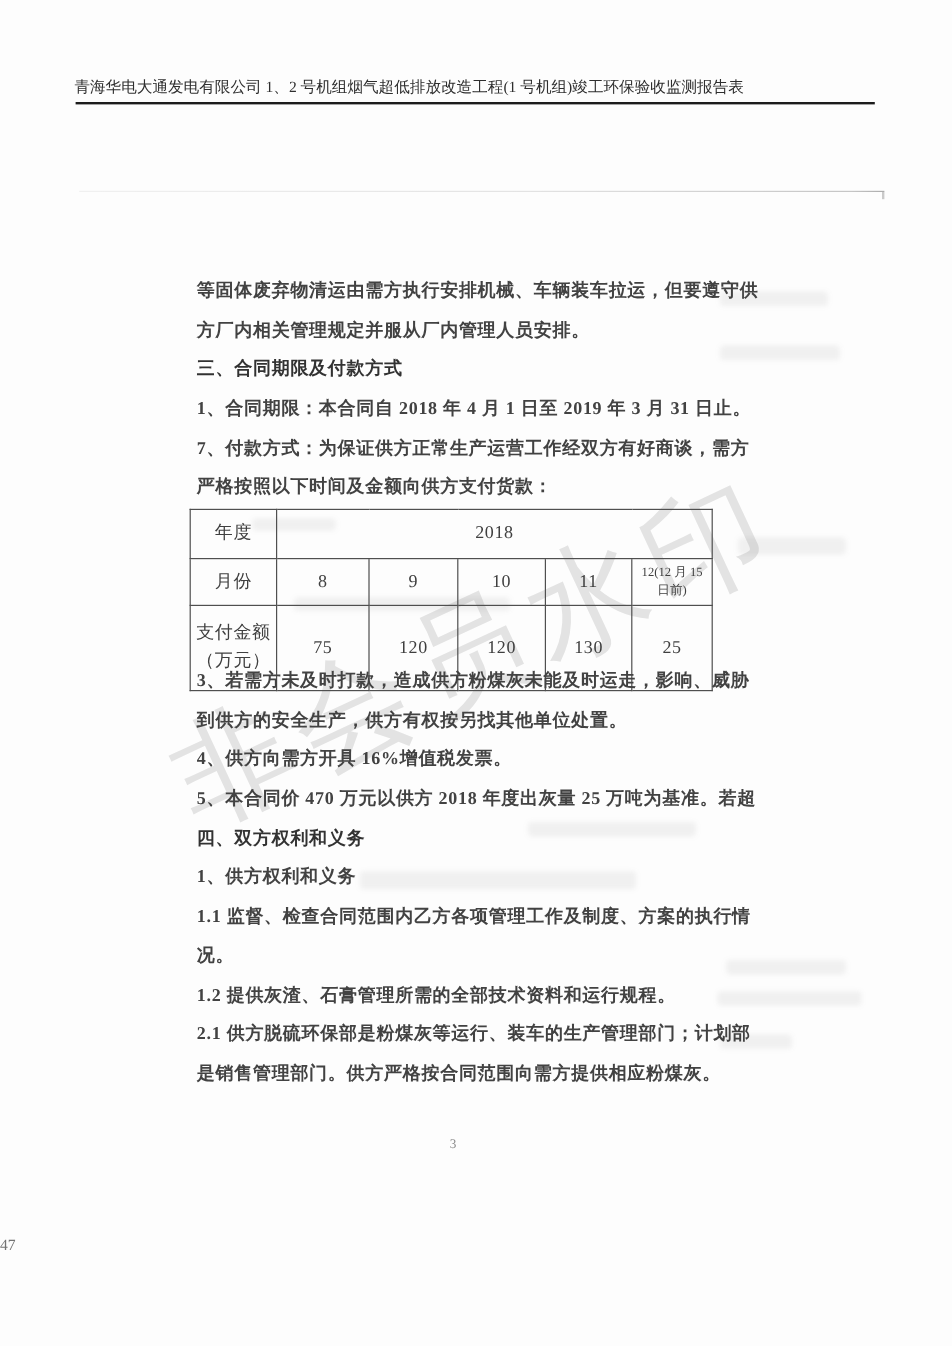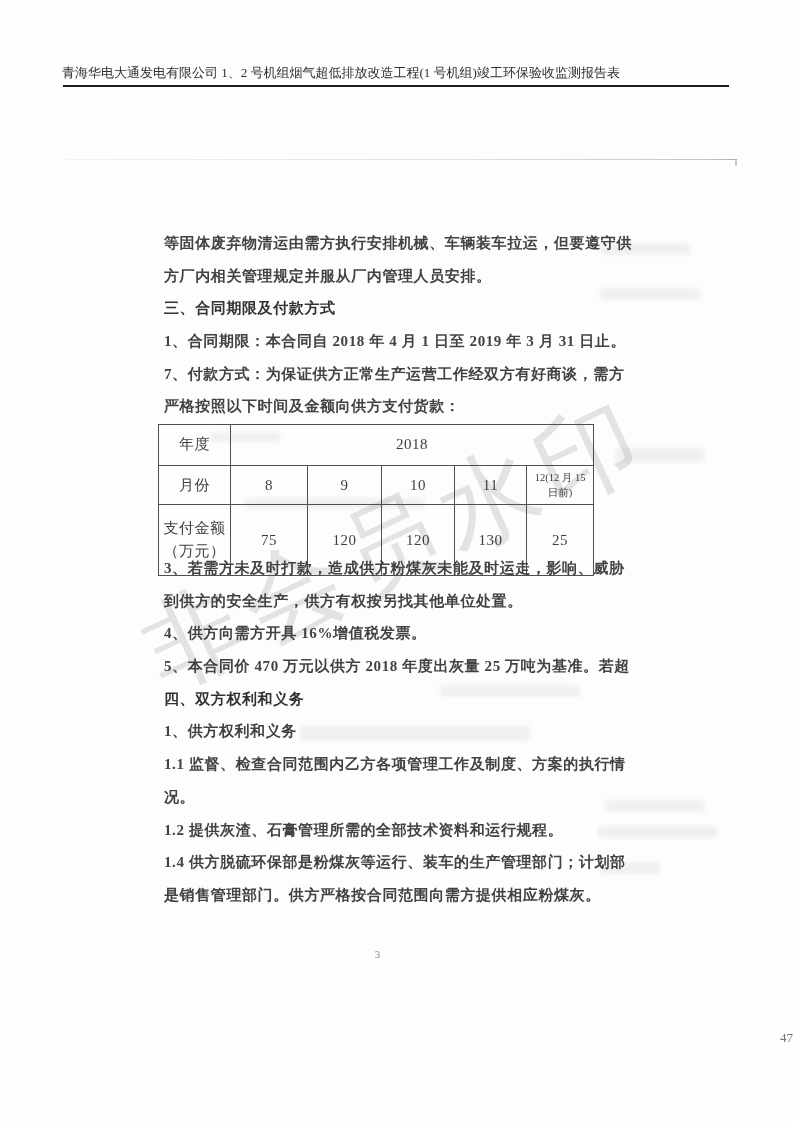--- a/index.html
+++ b/index.html
@@ -70,21 +70,21 @@
   #paytable tr.r2 td { height:30px; }
   #paytable tr.r3 td { height:62px; }
   #paytable td.small-cell { font-size:10.5px; line-height:1.45; letter-spacing:0; }
 
   
   #page-num-inner {
     left:164px; top:948px; width:427px; text-align:center;
     font-size:11px; color:#8a8a8a;
   }
   #page-num-doc {
-    left:0; top:1030px; width:793px; text-align:right;
+    left:0; top:1030px; width:793px; text-align:left;
     font-size:13px; color:#737373;
   }
 
   
   .smudge {
     position:absolute; background:rgba(90,90,90,0.08);
     filter:blur(2px); border-radius:3px; z-index:1;
   }
 </style>
 </head>
@@ -154,18 +154,18 @@
 <div class="abs bodytext" id="block2">
   <p>3、若需方未及时打款，造成供方粉煤灰未能及时运走，影响、威胁</p>
   <p>到供方的安全生产，供方有权按另找其他单位处置。</p>
   <p>4、供方向需方开具 16%增值税发票。</p>
   <p>5、本合同价 470 万元以供方 2018 年度出灰量 25 万吨为基准。若超</p>
   <p class="bold">四、双方权利和义务</p>
   <p>1、供方权利和义务</p>
   <p>1.1 监督、检查合同范围内乙方各项管理工作及制度、方案的执行情</p>
   <p>况。</p>
   <p>1.2 提供灰渣、石膏管理所需的全部技术资料和运行规程。</p>
-  <p>1.4 供方脱硫环保部是粉煤灰等运行、装车的生产管理部门；计划部</p>
+  <p>2.1 供方脱硫环保部是粉煤灰等运行、装车的生产管理部门；计划部</p>
   <p>是销售管理部门。供方严格按合同范围向需方提供相应粉煤灰。</p>
 </div>
 
 <div class="abs" id="page-num-inner">3</div>
 <div class="abs" id="page-num-doc">47</div>
 
 </body></html>

